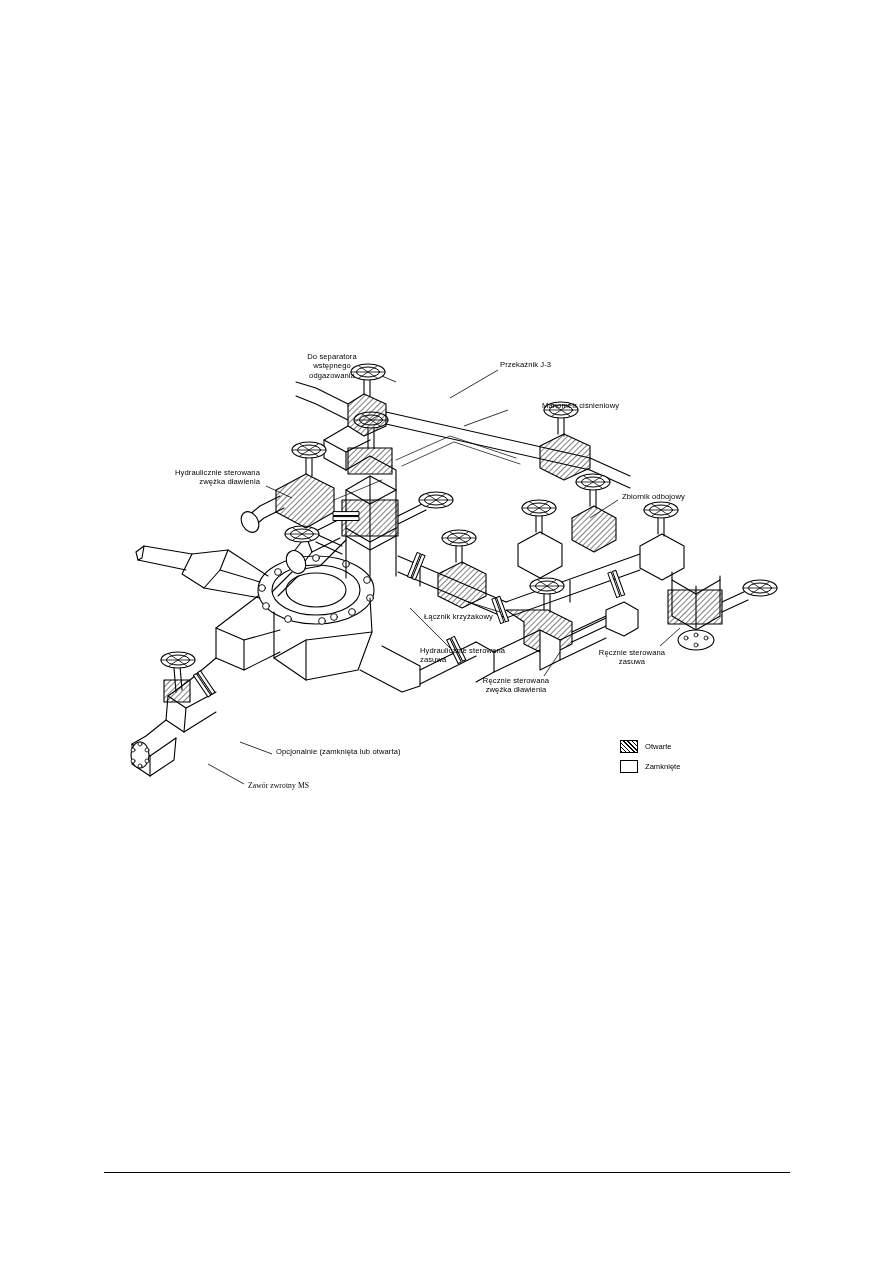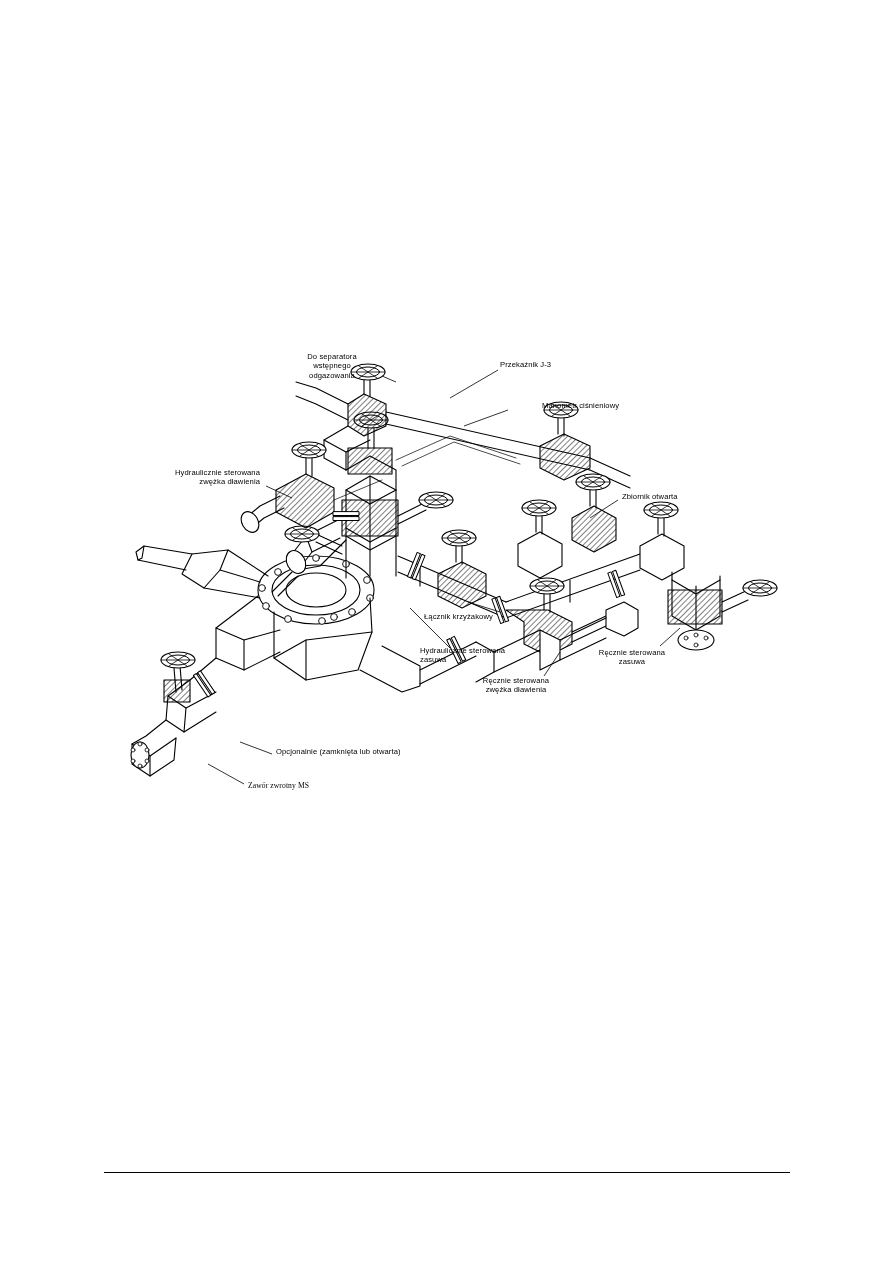--- a/index.html
+++ b/index.html
@@ -359,34 +359,44 @@
 wstępnego
 odgazowania</div>
 
     <div class="label" style="left:380px; top:20px;">Przekaźnik J-3</div>
 
     <div class="label" style="left:390px; top:61px;padding-left:32px;">Manometr ciśnieniowy</div>
 
     <div class="label right" style="left:12px; top:128px; width:128px;">Hydraulicznie sterowana
 zwężka dławienia</div>
 
-    <div class="label" style="left:502px; top:152px;">Zbiornik otwarta</div>
+    <div class="label" style="left:502px; top:152px;">Zbiornik odbojowy</div>
 
     <div class="label" style="left:304px; top:272px;">Łącznik krzyżakowy</div>
 
     <div class="label" style="left:300px; top:306px;">Hydraulicznie sterowana
 zasuwa</div>
 
     <div class="label center" style="left:336px; top:336px; width:120px;">Ręcznie sterowana
 zwężka dławienia</div>
 
     <div class="label center" style="left:456px; top:308px; width:112px;">Ręcznie sterowana
 zasuwa</div>
 
     <div class="label" style="left:156px; top:407px;">Opcjonalnie (zamknięta lub otwarta)</div>
 
     <div class="label" style="left:128px; top:441px;font-family:Liberation Serif, serif;">Zawór zwrotny MS</div>
 
+    <div class="legend">
+      <div class="legend-row">
+        <span class="swatch hatched"></span>
+        <span class="legend-label">Otwarte</span>
+      </div>
+      <div class="legend-row">
+        <span class="swatch open-white"></span>
+        <span class="legend-label">Zamknięte</span>
+      </div>
+    </div>
 
   </div>
 
   <div class="footer-rule"></div>
 </div>
 
 </body></html>

